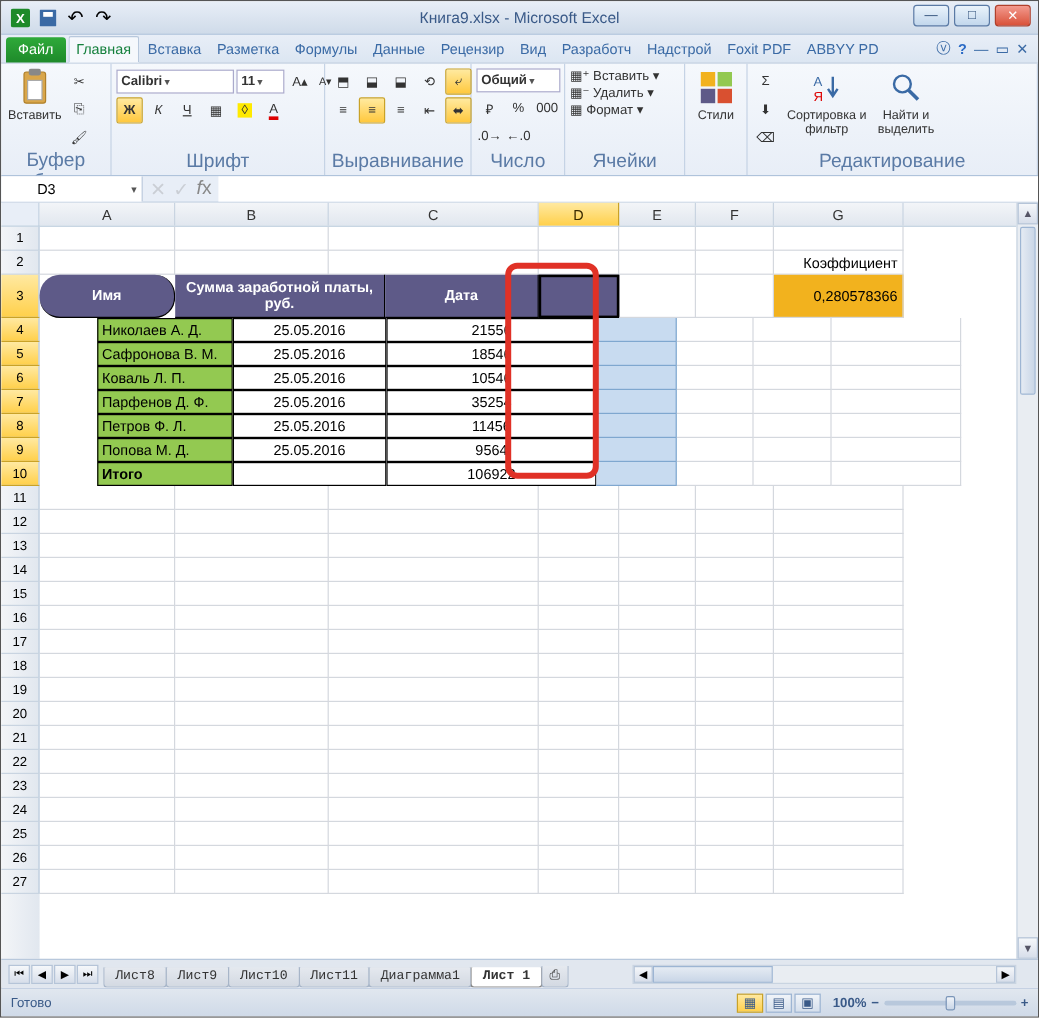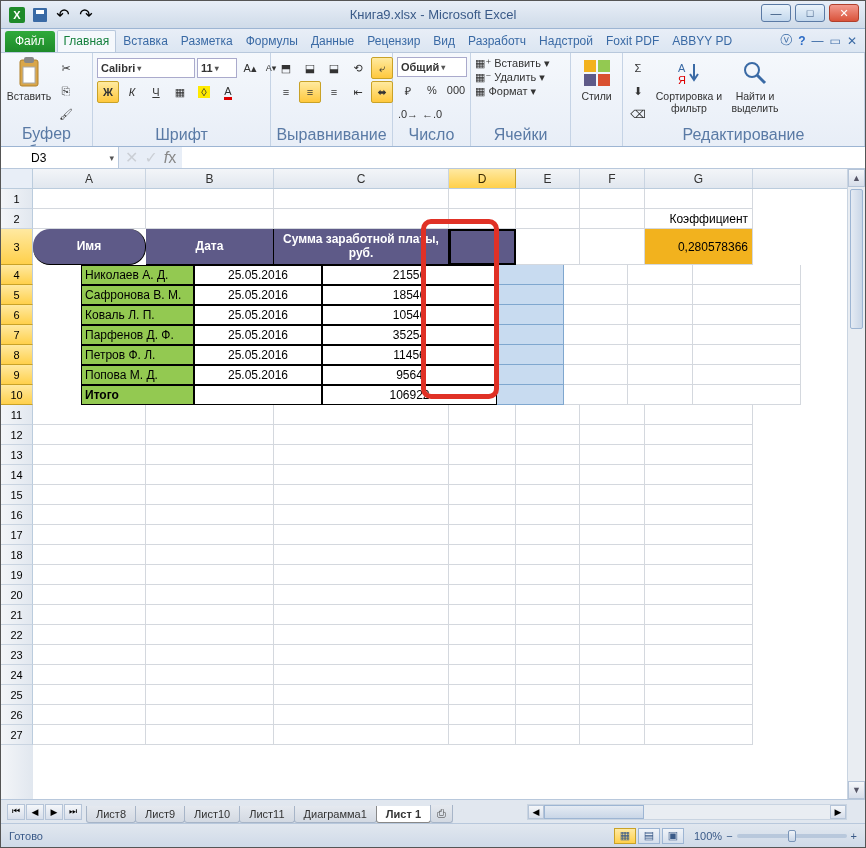--- a/index.html
+++ b/index.html
@@ -76,33 +76,33 @@
   
   .vscroll { position:absolute; right:0; top:0; width:18px; bottom:0; background:#e9edf2; border-left:1px solid #c9d4e1;}
   .vscroll .btn { height:18px; background:linear-gradient(#f5f7fa,#d7deea); border:1px solid #b5c4d8; display:flex;align-items:center;justify-content:center; font-size:9px; color:#556;}
   .vscroll .thumb { position:absolute; top:20px; left:2px; right:2px; height:140px; background:linear-gradient(to right,#e5ebf3,#c9d6e7); border:1px solid #9db5d3; border-radius:2px;}
 
   
   .tabs-row { height:24px; background:#e1e7ef; border-top:1px solid #b8c8dc; display:flex; align-items:center; font-size:11px; position:relative;}
   .tab-nav { display:flex; padding-left:6px; gap:1px;}
   .tab-nav .nbtn { width:18px; height:16px; border:1px solid #b5c4d8; background:linear-gradient(#f5f7fa,#d7deea); display:flex;align-items:center;justify-content:center; font-size:9px;}
   .sheet-tabs { display:flex; align-items:flex-end; height:100%; margin-left:4px;}
-  .stab { background:linear-gradient(#e5e9ef,#d3d9e2); border:1px solid #a7b5c8; border-top:none; padding: 2px 9px; margin-right:-1px; border-radius:0 0 3px 3px; color:#333;}
+  .stab { background:linear-gradient(#e5e9ef,#d3d9e2); border:1px solid #a7b5c8; border-top:none; padding: 2px 9px; margin-right:-1px; border-radius:0 0 3px 3px; color:#333;font-family:Liberation Mono, monospace;}
   .stab.active { background:#fff; font-weight:bold; border-color:#888;}
   .hscroll { position:absolute; right:18px; top:4px; width:320px; height:16px; background:#e9edf2; border:1px solid #c9d4e1; display:flex;}
   .hscroll .btn { width:16px; background:linear-gradient(#f5f7fa,#d7deea); border:1px solid #b5c4d8; font-size:9px; display:flex;align-items:center;justify-content:center;}
   .hscroll .track { flex:1; position:relative;}
   .hscroll .thumb { position:absolute; left:0; width:100px; top:0; bottom:0; background:linear-gradient(#e5ebf3,#c9d6e7); border:1px solid #9db5d3;}
 
   
   .status { height:24px; background:linear-gradient(#e1e7ef,#cfdae8); border-top:1px solid #b8c8dc; display:flex; align-items:center; font-size:11px; color:#3a5a88; padding:0 8px; justify-content:space-between;}
   .status .views { display:flex; gap:2px; align-items:center;}
   .vbtn { width:22px; height:16px; border:1px solid #9db5d3; background:linear-gradient(#f0f4f9,#d5dfec); display:flex;align-items:center;justify-content:center;}
   .vbtn.active { background:linear-gradient(#ffe9a1,#ffd04b); border-color:#c9a227;}
-  .zoom { display:flex; align-items:center; gap:4px;}
+  .zoom { display:flex; align-items:center; gap:4px;font-weight:bold;}
   .zslider { width:110px; height:4px; background:#b8c8dc; position:relative; border-radius:2px;}
   .zthumb { position:absolute; left:50%; top:-4px; width:8px; height:12px; background:linear-gradient(#f0f4f9,#c9d6e7); border:1px solid #7a95b8; border-radius:2px; transform:translateX(-50%);}
 
   
   .cA { width:113px;} .cB { width:128px;} .cC { width:175px;}
   .cD { width:67px;} .cE { width:64px;} .cF { width:65px;} .cG { width:108px;}
 </style>
 </head>
 <body>
 
@@ -369,22 +369,22 @@
         <div class="cell cA"></div>
         <div class="cell cB"></div>
         <div class="cell cC"></div>
         <div class="cell cD"></div>
         <div class="cell cE"></div>
         <div class="cell cF"></div>
         <div class="cell cG right coef-label">Коэффициент</div>
       </div>
       <div class="grow tall">
         <div class="cell cA hdr center" style="white-space: normal; line-height: 1.1; text-align: center; border-radius: 17px;">Имя</div>
+        <div class="cell cC hdr center" style="white-space: normal; line-height: 1.1; text-align: center;">Сумма заработной платы, руб.</div>
         <div class="cell cB hdr center" style="white-space: normal; line-height: 1.1; text-align: center;">Дата</div>
-        <div class="cell cC hdr center" style="white-space: normal; line-height: 1.1; text-align: center;">Сумма заработной платы, руб.</div>
         <div class="cell cD sel-hdr" style="border: 1px solid rgb(0, 0, 0); outline: rgb(0, 0, 0) solid 2px; outline-offset: -2px;"></div>
         <div class="cell cE"></div>
         <div class="cell cF"></div>
         <div class="cell cG right coef-val">0,280578366</div>
       </div>
       <div class="grow">
         <div class="cell cA name-cell left">Николаев А. Д.</div>
         <div class="cell cB date-cell center">25.05.2016</div>
         <div class="cell cC sum-cell center">21556</div>
         <div class="cell cD sel-blue" style="border-right: 1px solid rgb(127, 167, 207); border-bottom: 1px solid rgb(127, 167, 207);"></div>

